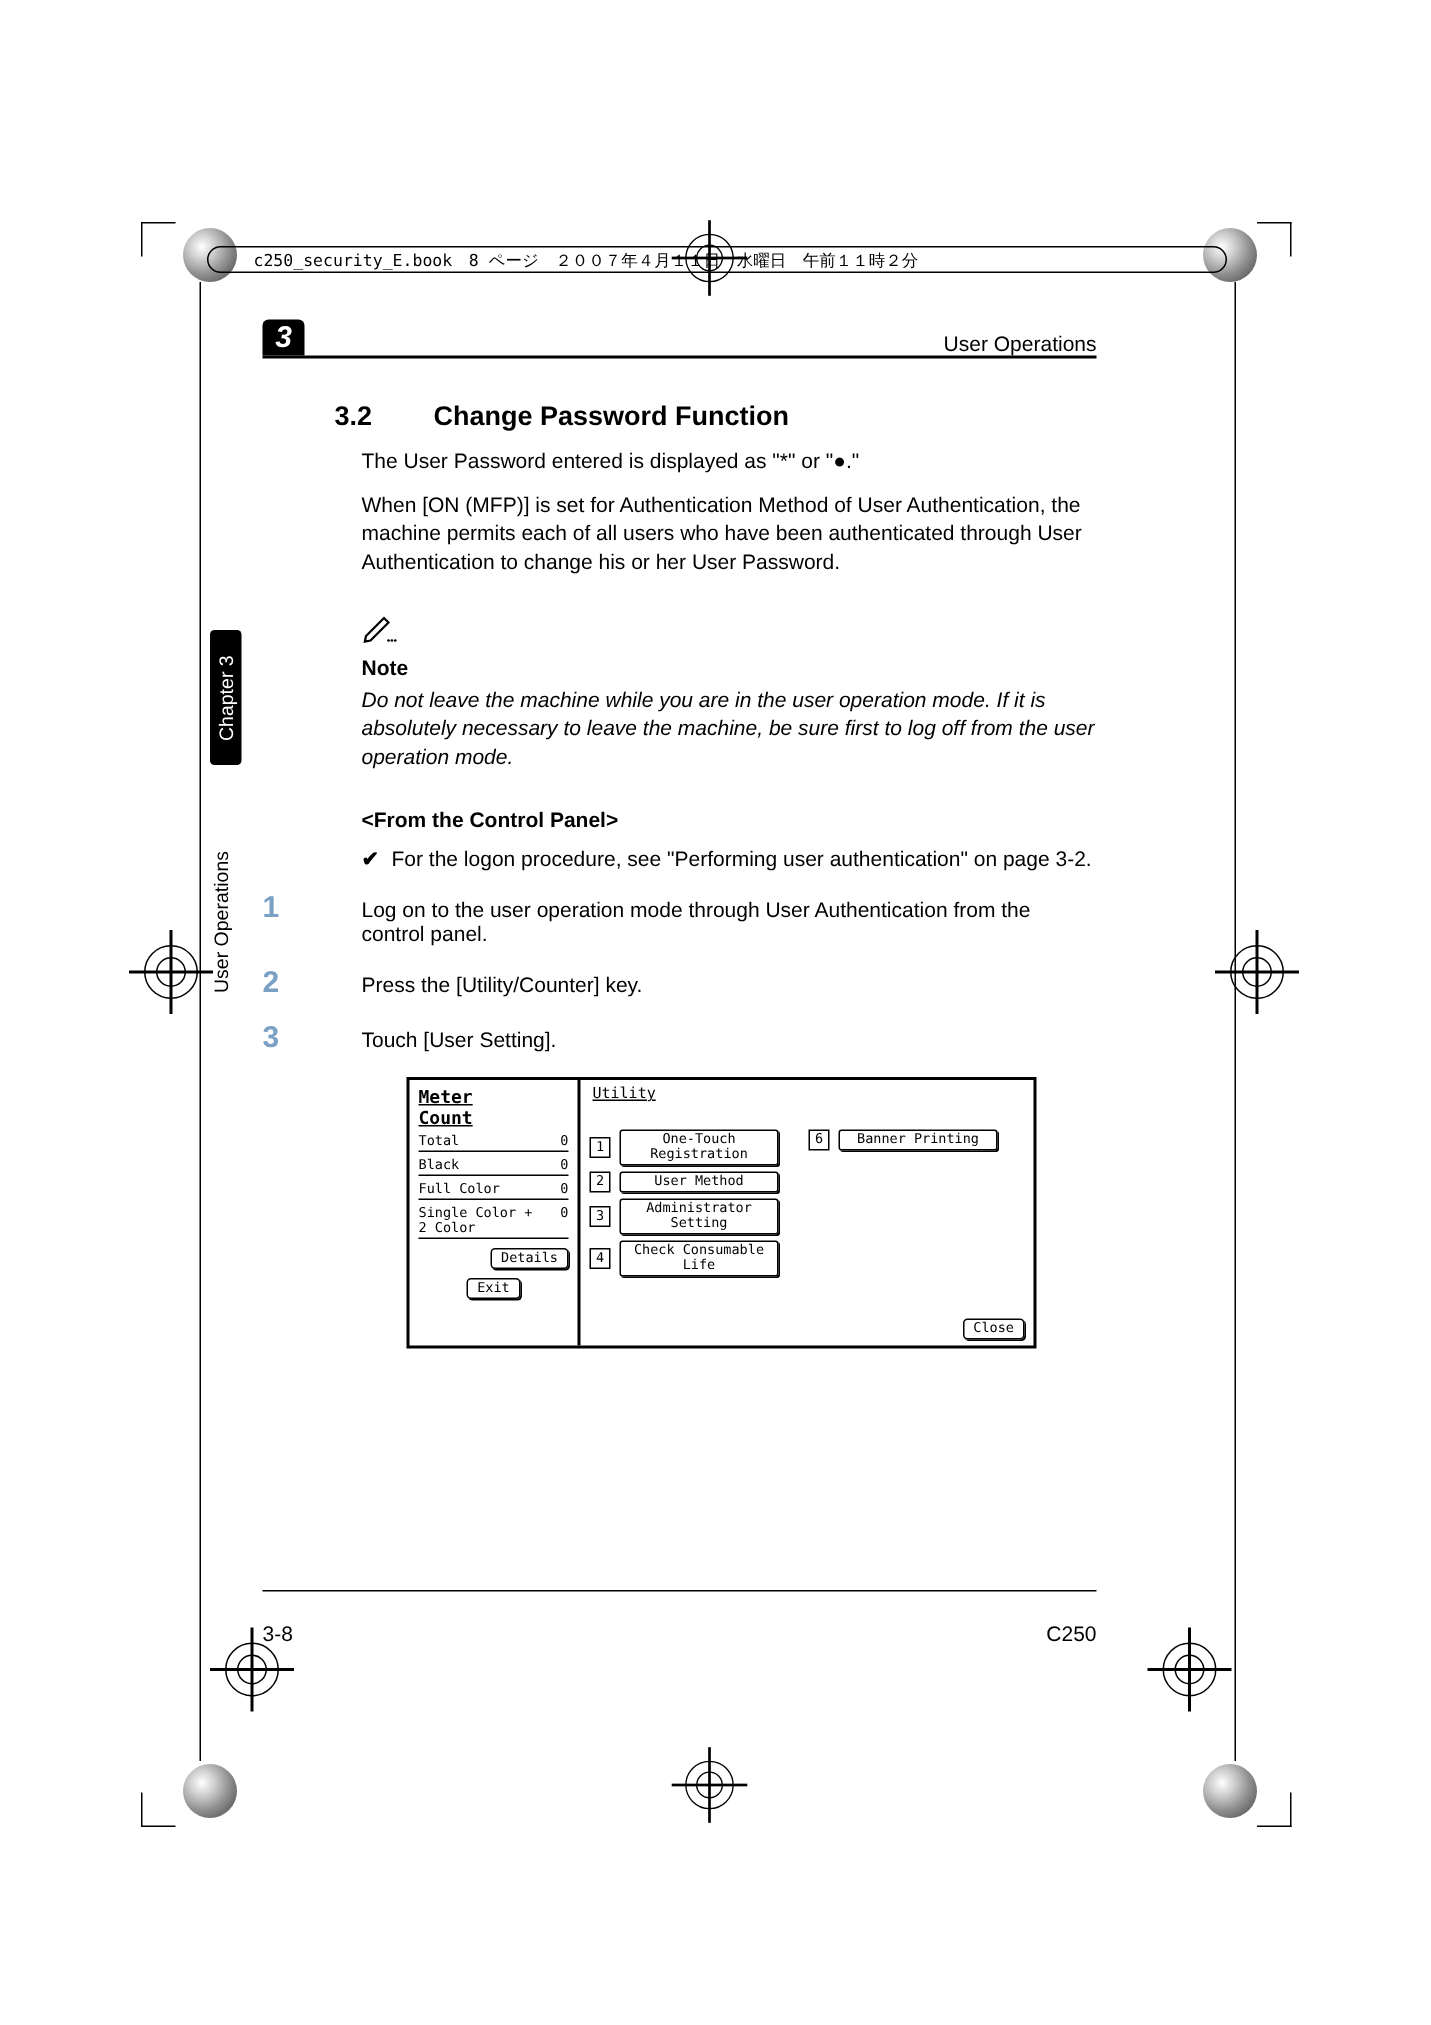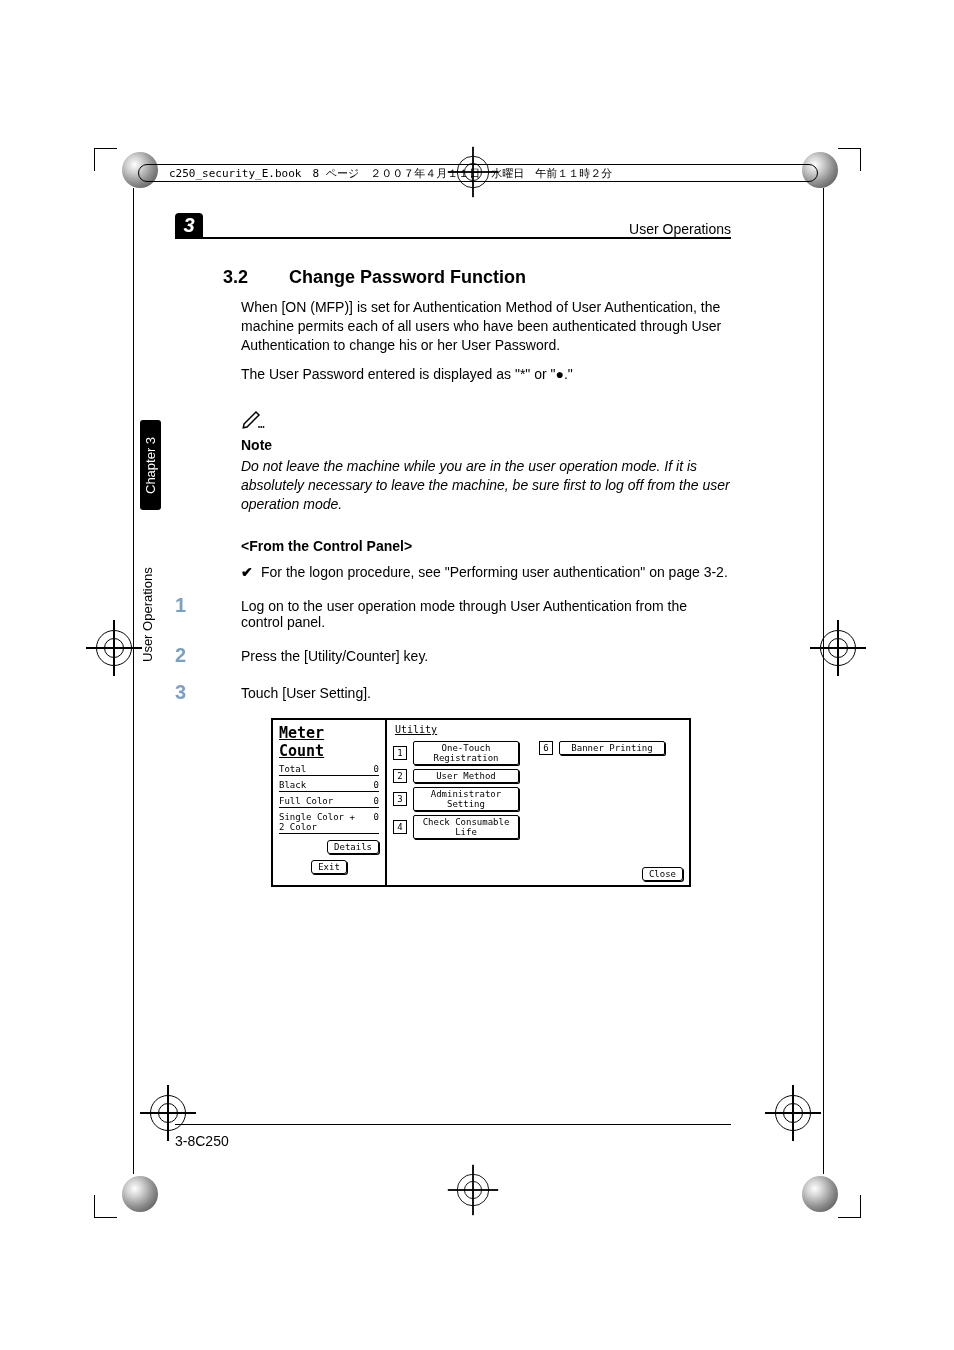--- a/index.html
+++ b/index.html
@@ -63,35 +63,35 @@
   .bullet .mark { width:20px; flex:none; font-weight:bold; }
 
   .step { display:flex; margin-top:14px; }
   .stepnum { width:66px; flex:none; font-size:20px; font-weight:bold; color:#7aa0c4; text-align:left; padding-left:0; }
   .steptext{ font-size:14px; padding-top:4px; }
 
   .panel { margin-left:96px; margin-top:14px; }
   .pframe { display:flex; border:2px solid #000; width:416px; font-family:"MS Gothic",monospace; font-size:9px; }
   .pleft  { width:114px; border-right:2px solid #000; padding:4px 6px; box-sizing:border-box; }
   .pright { flex:1; padding:4px 6px; box-sizing:border-box; }
-  .mhdr   { font-weight:bold; text-decoration:underline; font-size:15px; }
+  .mhdr   { font-weight:bold; text-decoration:underline; font-size:12px; }
   .mrow   { display:flex; justify-content:space-between; border-bottom:1px solid #000; margin-top:4px; padding-bottom:1px; }
   .mval   { } 
   .pbtn   { display:inline-block; border:1px solid #000; border-radius:3px; box-shadow:1px 1px 0 #000; padding:1px 6px; font-size:9px; }
   .pbtnrow{ text-align:right; margin-top:6px; }
   .urow   { display:flex; gap:6px; margin-top:4px; align-items:center; }
   .unum   { border:1px solid #000; width:12px; height:12px; display:flex; align-items:center; justify-content:center; font-size:9px; }
   .ubtn   { border:1px solid #000; border-radius:2px; box-shadow:1px 1px 0 #000; padding:1px 4px; font-size:9px; min-width:96px; text-align:center; }
-  .utitle { font-size:10px; padding-left:2px; margin-bottom:2px;text-decoration:underline; }
+  .utitle { font-size:10px; padding-left:2px; margin-bottom:14px;text-decoration:underline; }
 
   .sidetab { position:absolute; left:140px; writing-mode:vertical-rl; transform:rotate(180deg); font-size:13px; }
   .sidetab.chap { top:420px; background:#000; color:#fff; padding:8px 3px; height:74px; display:flex; align-items:center; justify-content:center; border-radius:3px; }
   .sidetab.title{ top:550px; height:130px; display:flex; align-items:center; justify-content:center; }
 
-  .footer { position:absolute; left:175px; top:1124px; width:556px; border-top:1px solid #000; display:flex; font-size:14px; padding-top:8px; }
+  .footer { position:absolute; left:175px; top:1060px; width:556px; border-top:1px solid #000; display:flex; justify-content:space-between; font-size:14px; padding-top:20px; }
 </style>
 </head>
 <body>
 
 <div class="page">
 
   <div class="crop tl"></div>
   <div class="crop tr"></div>
   <div class="crop bl"></div>
   <div class="crop br"></div>
@@ -141,22 +141,22 @@
     <div class="hdrline">
       <div class="chapbox">3</div>
       <div class="hdrtitle">User Operations</div>
     </div>
 
     <div class="sec-row">
       <div class="secnum">3.2</div>
       <div class="sectitle">Change Password Function</div>
     </div>
 
+    <div class="body para">The User Password entered is displayed as "*" or "●."</div>
     <div class="body para">When [ON (MFP)] is set for Authentication Method of User Authentication, the machine permits each of all users who have been authenticated through User Authentication to change his or her User Password.</div>
-    <div class="body para">The User Password entered is displayed as "*" or "●."</div>
 
 
     <div class="body" style="margin-top:22px;">
       <svg class="noteicon" viewBox="0 0 32 32">
         <path d="M4 24 L20 8 L24 12 L8 28 L3 29 Z" fill="none" stroke="#000" stroke-width="2"></path>
         <circle cx="24" cy="28" r="1.2" fill="#000"></circle>
           <circle cx="27" cy="28" r="1.2" fill="#000"></circle>
           <circle cx="30" cy="28" r="1.2" fill="#000"></circle>
       </svg>
       <div class="notelabel">Note</div>

